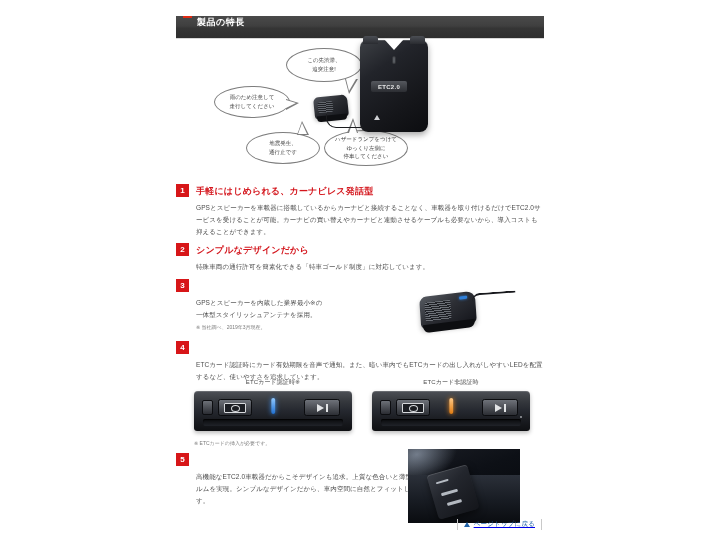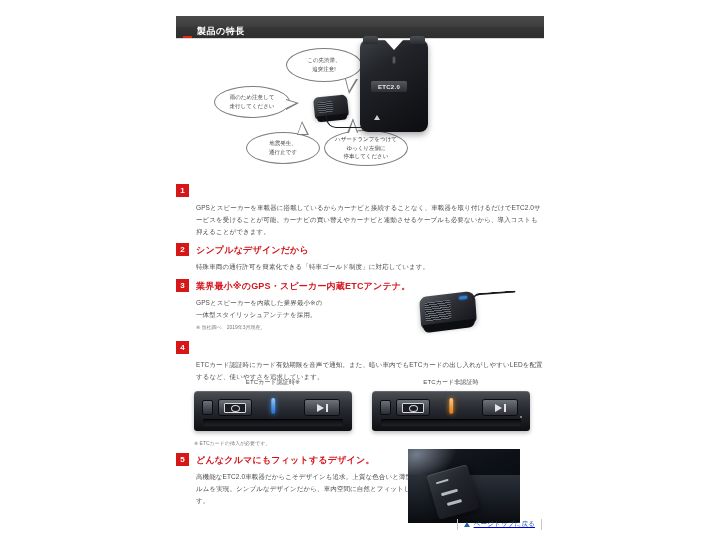--- a/index.html
+++ b/index.html
@@ -25,21 +25,21 @@
     background: #ffffff;
   }
 
   
   .section-bar {
     position: absolute;
     left: 0; top: 16px;
     width: 368px; height: 22px;
     background: linear-gradient(to bottom, #4a4a4a 0%, #3f3f3f 45%, #353535 55%, #2e2e2e 100%);
     box-shadow: 0 1px 0 #d8d8d8;
-    display: flex; align-items: flex-end;
+    display: flex; align-items: flex-start;
   }
   .section-bar .tick {
     width: 9px; height: 2px;
     background: #e02b13;
     margin-left: 7px; margin-right: 5px;
     flex: none;
   }
   .section-bar .title {
     color: #ffffff;
     font-size: 9px;
@@ -553,36 +553,36 @@
         <span class="makerlogo">
           <span class="tri"></span>
         </span>
         <span class="cord"></span>
       </div>
     </div>
 
     <div class="feature" id="feature-1">
       <div class="head">
         <span class="num">1</span>
+        <span class="f-title">手軽にはじめられる、カーナビレス発話型</span>
       </div>
       <div class="f-body">GPSとスピーカーを車載器に搭載しているからカーナビと接続することなく、車載器を取り付けるだけでETC2.0サービスを受けることが可能。カーナビの買い替えやカーナビと連動させるケーブルも必要ないから、導入コストも抑えることができます。</div>
     </div>
 
     <div class="feature" id="feature-2">
       <div class="head">
         <span class="num">2</span>
         <span class="f-title">シンプルなデザインだから</span>
       </div>
       <div class="f-body">特殊車両の通行許可を簡素化できる「特車ゴールド制度」に対応しています。</div>
     </div>
 
     <div class="feature" id="feature-3">
       <div class="head">
         <span class="num">3</span>
-        <span class="f-title">業界最小※のGPS・スピーカー内蔵ETCアンテナ。</span>
       </div>
       <div class="f-body mid" style="white-space:pre-line">GPSとスピーカーを内蔵した業界最小※の
 一体型スタイリッシュアンテナを採用。</div>
       <div class="f-note">※ 当社調べ、2019年3月現在。</div>
     </div>
 
     <div id="ant-photo">
       <div class="ant-big">
         <span class="grille"></span>
         <span class="blue"></span>
@@ -631,21 +631,20 @@
           <span class="dot"></span>
         </div>
       </div>
     </div>
 
     <div id="led-note">※ ETCカードの挿入が必要です。</div>
 
     <div class="feature" id="feature-5">
       <div class="head">
         <span class="num">5</span>
-        <span class="f-title">どんなクルマにもフィットするデザイン。</span>
       </div>
       <div class="f-body narrow">高機能なETC2.0車載器だからこそデザインも追求。上質な色合いと薄型フォルムを実現。シンプルなデザインだから、車内空間に自然とフィットします。</div>
     </div>
 
     <div id="car-photo">
       <span class="sheen"></span>
       <span class="console"></span>
       <span class="dev">
         <span class="l1"></span>
         <span class="l2"></span>

